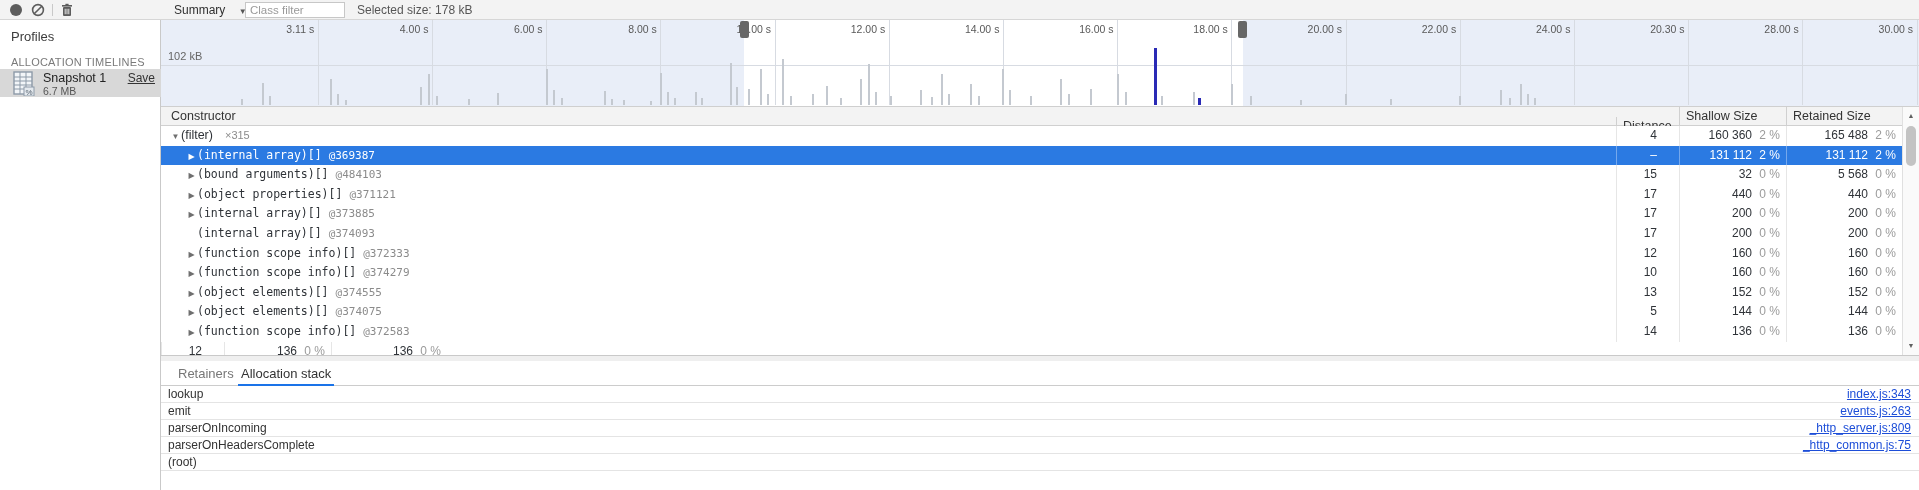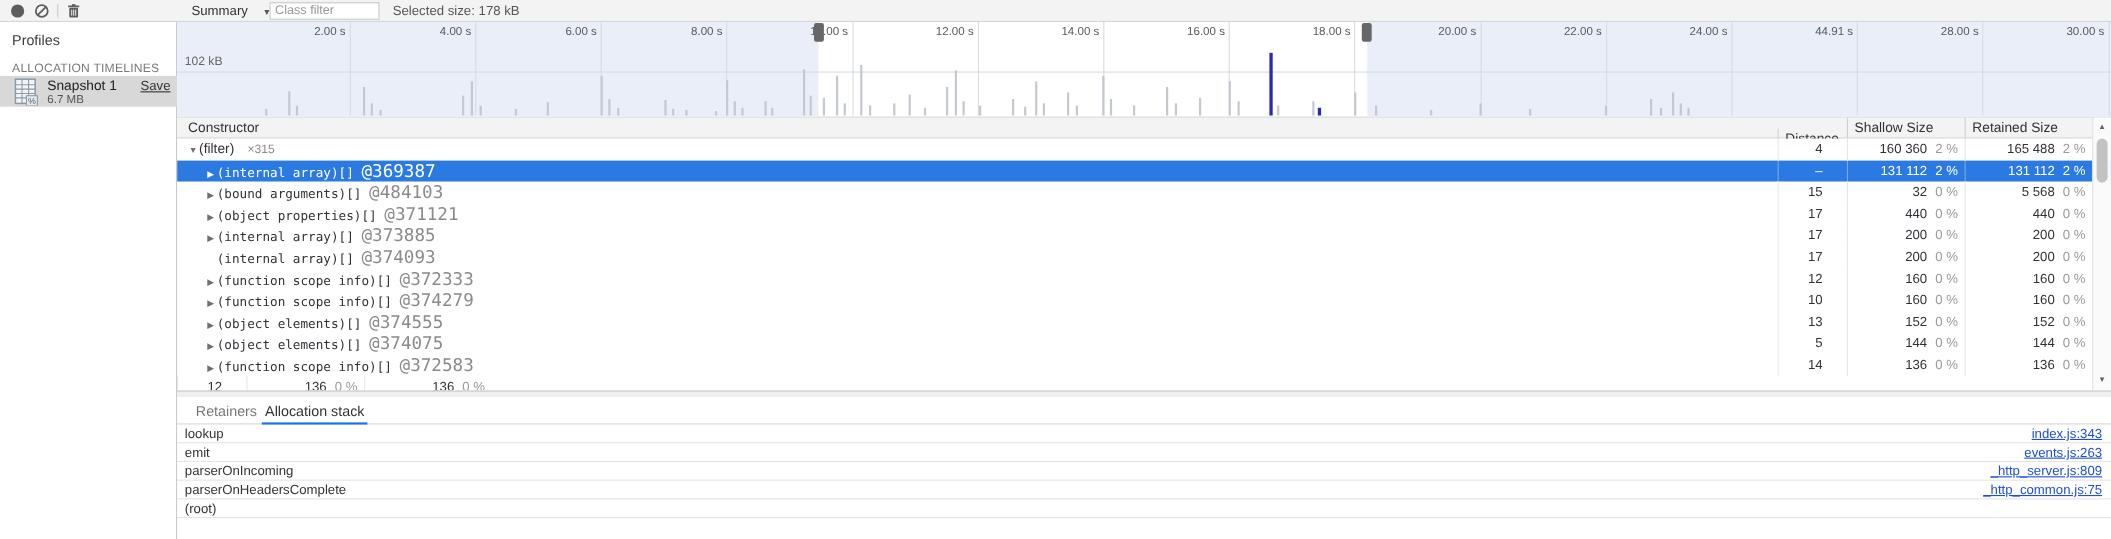--- a/index.html
+++ b/index.html
@@ -47,21 +47,21 @@
   .gh.shal{width:107px;}
   .gh.ret{width:116px;}
   .grid-body{position:absolute;left:161px;top:126px;width:1758px;height:229px;overflow:hidden;background:#fff;}
   .grow{display:flex;height:19.6px;line-height:19.6px;cursor:pointer;color:#2f3338;}
   .c-name{width:1455px;white-space:nowrap;overflow:hidden;}
   .c-name .tri{display:inline-block;width:11px;font-size:8px;color:#6f6f6f;text-align:center;}
   .lv0{padding-left:9px;}
   .lv1{padding-left:25px;}
   .nm{font-family:"DejaVu Sans Mono",monospace;font-size:11.5px;}
   .nm.plain{font-family:"Liberation Sans",sans-serif;font-size:12.5px;}
-  .oid{font-family:"DejaVu Sans Mono",monospace;font-size:16px;color:#8b8b8b;margin-left:7px;margin-top:24px;}
+  .oid{font-family:"DejaVu Sans Mono",monospace;font-size:11px;color:#8b8b8b;margin-left:7px;margin-top:24px;}
   .cnt{font-size:11px;color:#8b8b8b;margin-left:12px;}
   .c-dist{width:63px;text-align:right;padding-right:22px;border-left:1px solid #e6e6e6;font-size:12px;}
   .c-size{display:flex;justify-content:flex-end;border-left:1px solid #e6e6e6;font-size:12px;}
   .c-size.shal{width:107px;}
   .c-size.ret{width:116px;}
   .sp{width:34px;text-align:right;padding-right:6px;color:#9b9b9b;}
   .grow.sel{background:#2b7ae2;color:#fff;}
   .grow.sel .tri,.grow.sel .oid,.grow.sel .sp,.grow.sel .cnt{color:#fff;}
   .grow.sel .c-dist,.grow.sel .c-size{border-left-color:rgba(255,255,255,0.35);}
   
@@ -134,21 +134,21 @@
       <div class="snap-name">Snapshot 1</div>
       <div class="snap-size">6.7 MB</div>
       <div class="snap-save">Save</div>
     </div>
   </div>
 
   <div class="timeline">
       <div class="ov" style="left: 0px; width: 583px; background: rgb(233, 238, 248);"></div>
       <div class="ov" style="left: 1082px; width: 676px; background: rgb(233, 238, 248);"></div>
       <div class="gridline" style="left: 156.7px;"></div>
-      <div class="ticklabel" style="left: 91.2px;">2.00 s</div>
+      <div class="ticklabel" style="left: 91.2px;">3.11 s</div>
       <div class="gridline" style="left: 270.9px;"></div>
       <div class="ticklabel" style="left: 205.4px;">4.00 s</div>
       <div class="gridline" style="left: 385.1px;"></div>
       <div class="ticklabel" style="left: 319.6px;">6.00 s</div>
       <div class="gridline" style="left: 499.3px;"></div>
       <div class="ticklabel" style="left: 433.8px;">8.00 s</div>
       <div class="gridline" style="left: 613.5px;"></div>
       <div class="ticklabel" style="left: 548px;">10.00 s</div>
       <div class="gridline" style="left: 727.7px;"></div>
       <div class="ticklabel" style="left: 662.2px;">12.00 s</div>
@@ -158,21 +158,21 @@
       <div class="ticklabel" style="left: 890.6px;">16.00 s</div>
       <div class="gridline" style="left: 1070.3px;"></div>
       <div class="ticklabel" style="left: 1004.8px;">18.00 s</div>
       <div class="gridline" style="left: 1184.5px;"></div>
       <div class="ticklabel" style="left: 1119px;">20.00 s</div>
       <div class="gridline" style="left: 1298.7px;"></div>
       <div class="ticklabel" style="left: 1233.2px;">22.00 s</div>
       <div class="gridline" style="left: 1412.9px;"></div>
       <div class="ticklabel" style="left: 1347.4px;">24.00 s</div>
       <div class="gridline" style="left: 1527.1px;"></div>
-      <div class="ticklabel" style="left: 1461.6px;">44.91 s</div>
+      <div class="ticklabel" style="left: 1461.6px;">20.30 s</div>
       <div class="gridline" style="left: 1641.3px;"></div>
       <div class="ticklabel" style="left: 1575.8px;">28.00 s</div>
       <div class="gridline" style="left: 1755.5px;"></div>
       <div class="ticklabel" style="left: 1690px;">30.00 s</div>
       <div class="hline"></div>
       <div class="kb-label">102 kB</div>
       <div class="bar" style="left: 80px; top: 79px; height: 6px;"></div>
       <div class="bar" style="left: 101px; top: 63px; height: 22px;"></div>
       <div class="bar" style="left: 108px; top: 76px; height: 9px;"></div>
       <div class="bar" style="left: 169px; top: 59px; height: 26px;"></div>

